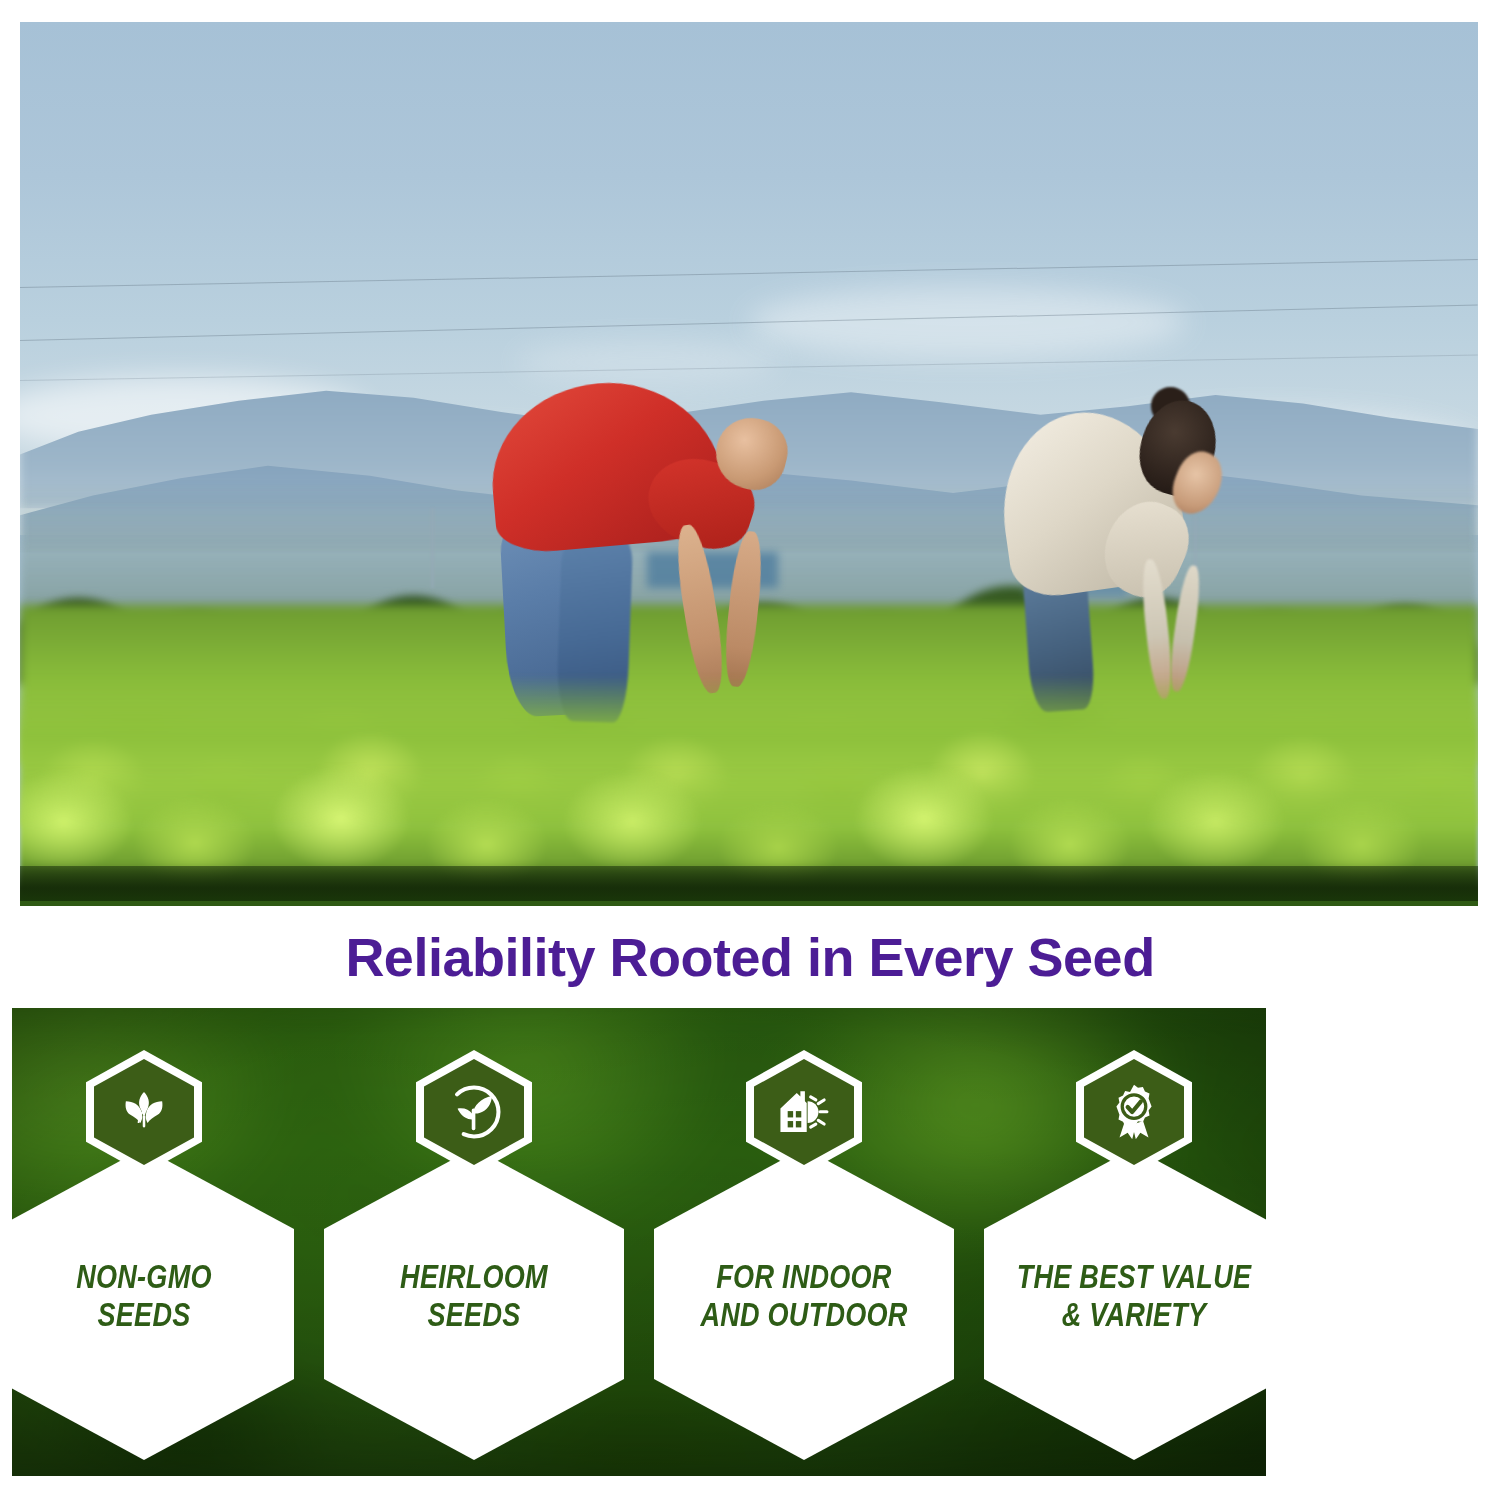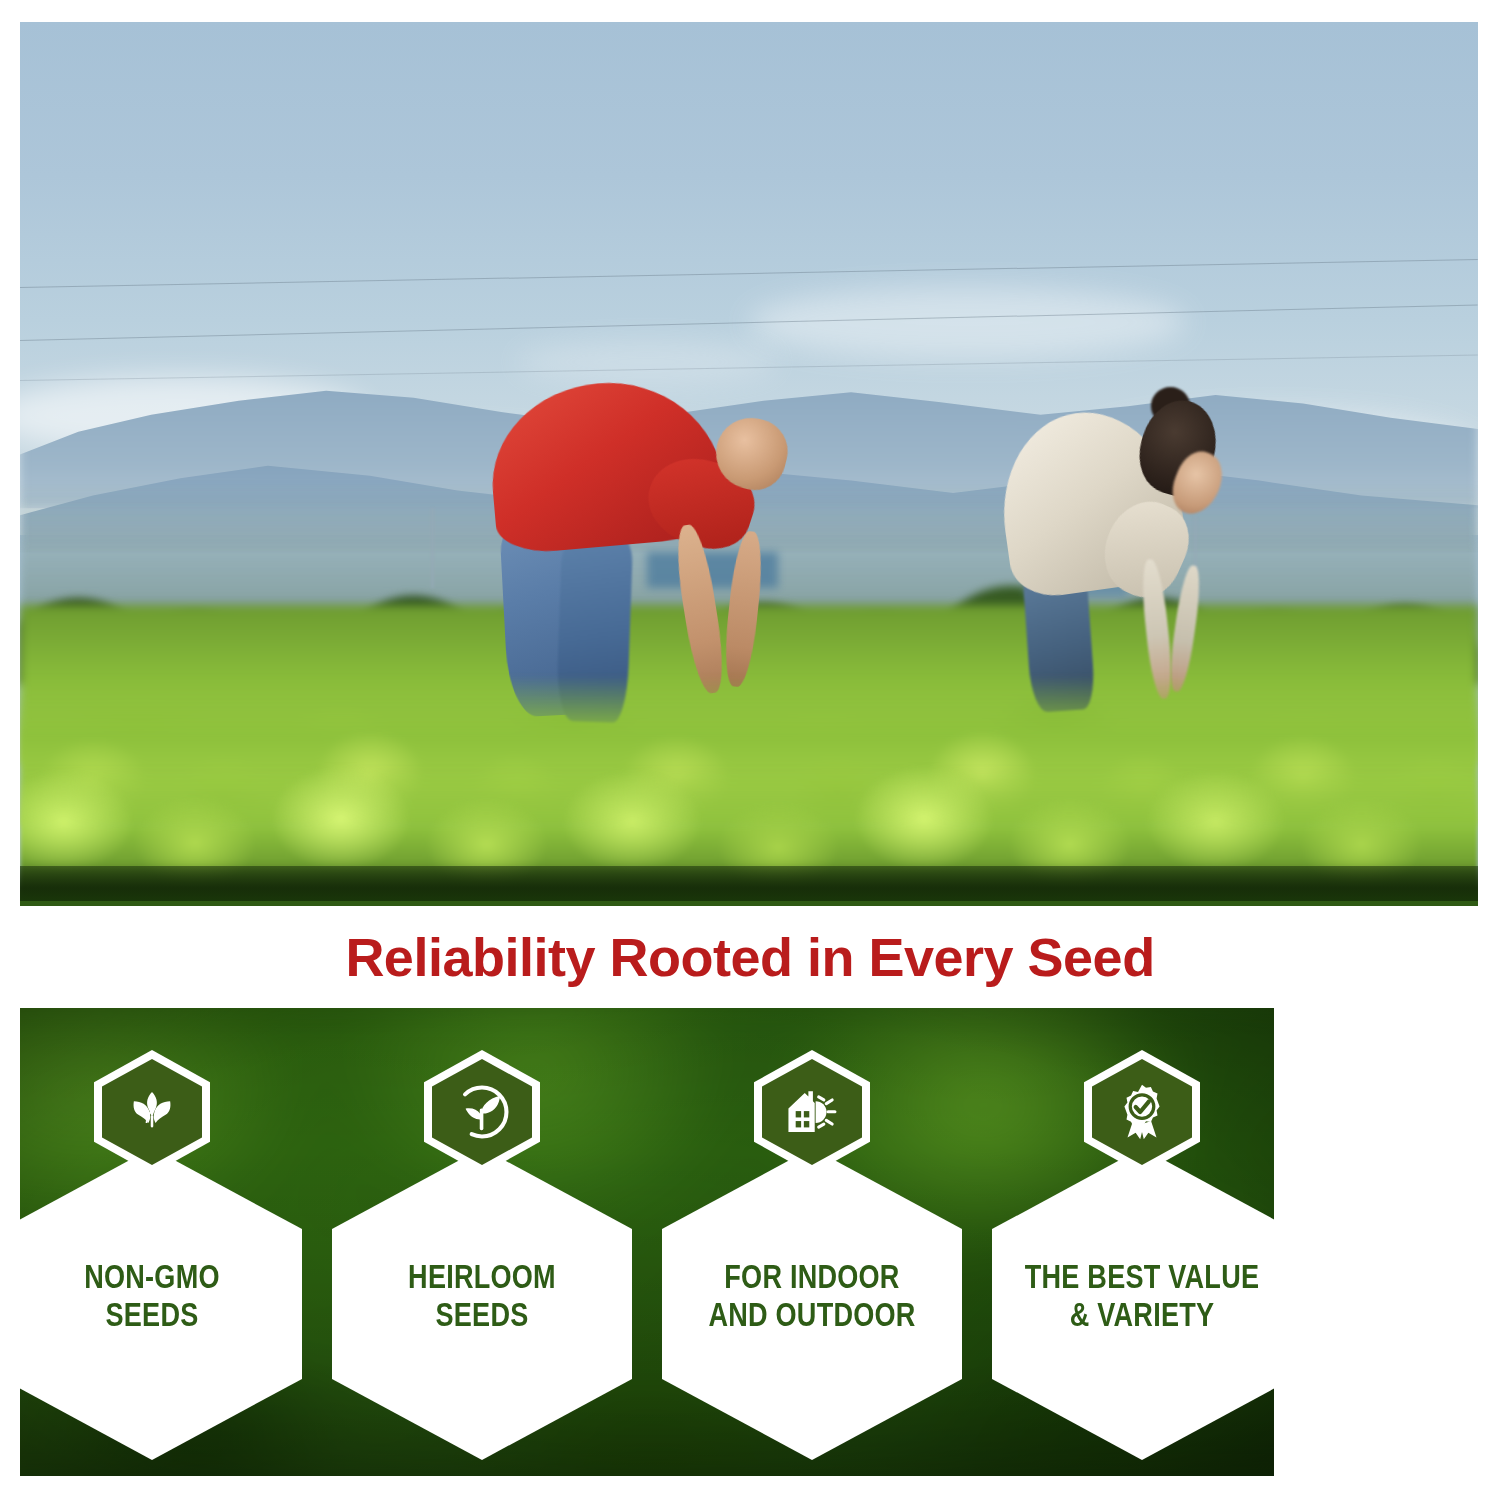--- a/index.html
+++ b/index.html
@@ -323,31 +323,32 @@
     left:0; top:906px;
     width:1500px; height:102px;
     background:#ffffff;
     display:flex; align-items:center; justify-content:center;
   }
   .headline{
     font-family:"Liberation Sans", sans-serif;
     font-size:54px;
     font-weight:bold;
     letter-spacing:-0.5px;
-    color:#b91c1c;
+    color:#4c1d95;
     white-space:nowrap;
   }
 
   
   .panel{
     position:absolute;
-    left:20px; top:1008px;
+    left:12px; top:1008px;
     width:1254px; height:468px;
     overflow:hidden;
     background:#2c6310;
+    font-style:italic;
   }
   .panelBg{
     position:absolute; inset:-6%;
     filter:blur(26px);
     background:
       radial-gradient(ellipse 22% 38% at 10% 22%, #52901e 0%, transparent 70%),
       radial-gradient(ellipse 18% 34% at 26% 58%, #2f6a10 0%, transparent 70%),
       radial-gradient(ellipse 20% 40% at 42% 18%, #4b8a1b 0%, transparent 70%),
       radial-gradient(ellipse 18% 36% at 58% 62%, #2a5e0d 0%, transparent 70%),
       radial-gradient(ellipse 22% 42% at 74% 24%, #58971f 0%, transparent 70%),

